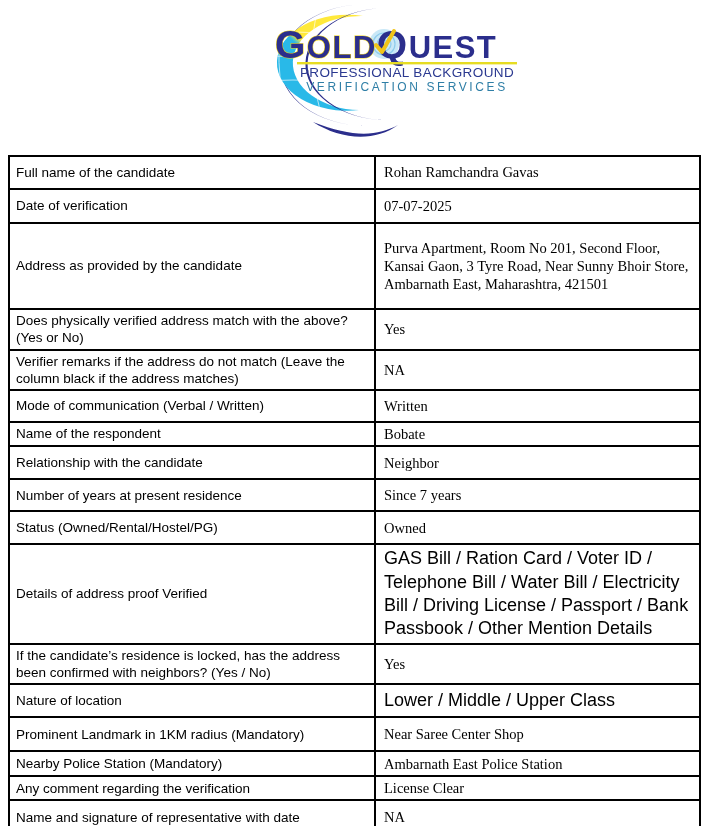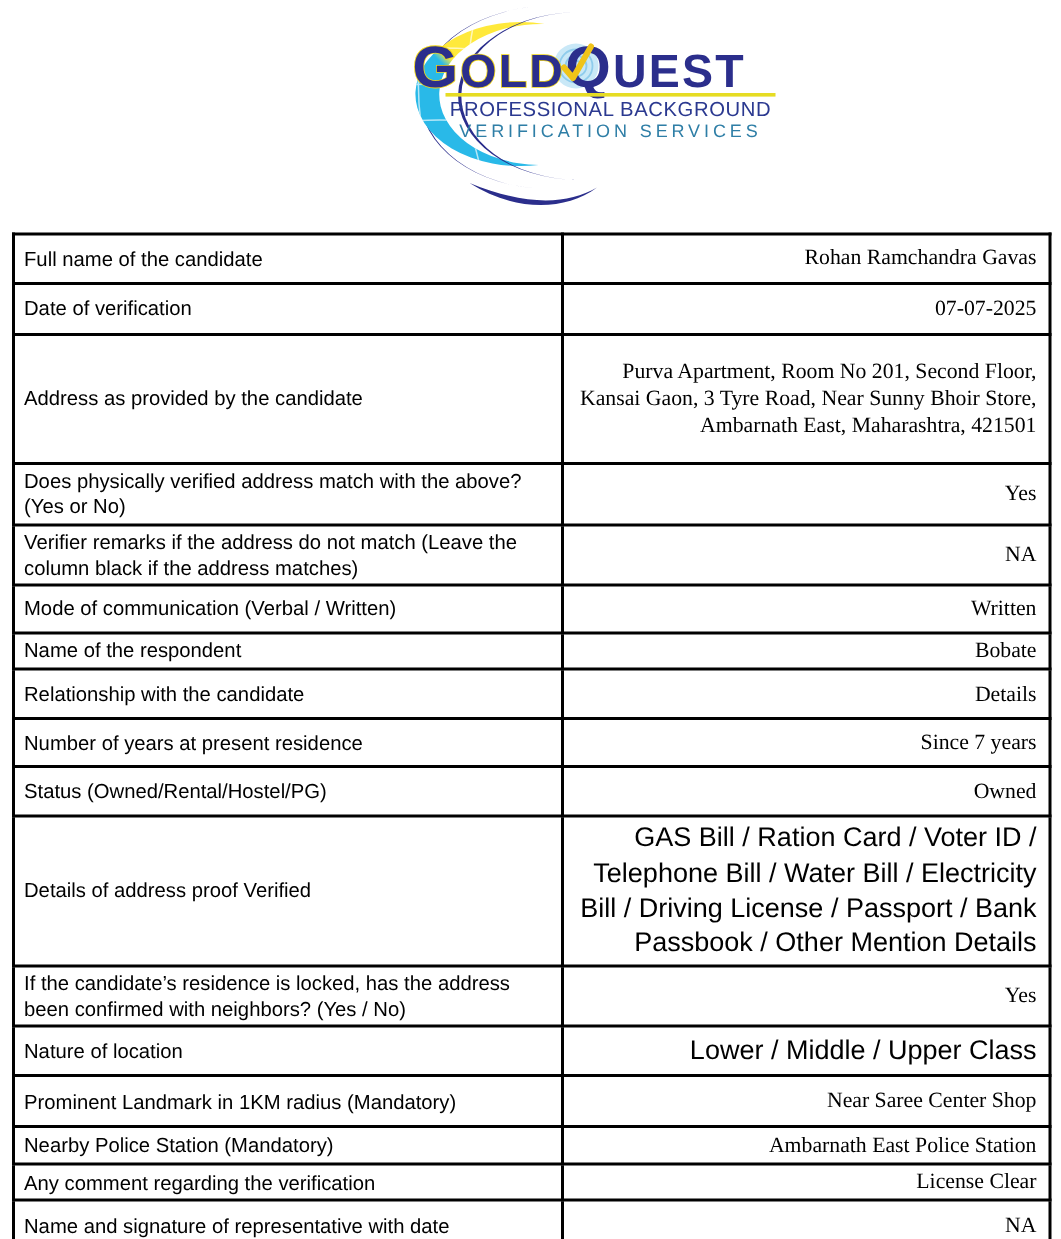--- a/index.html
+++ b/index.html
@@ -14,21 +14,21 @@
   }
   table.vtable td{
     border:2px solid #000;vertical-align:middle;overflow:hidden;
   }
   td.lbl{
     width:348px;padding:2px 10px 2px 6px;
     font-family:"Liberation Sans",sans-serif;font-size:13.5px;line-height:1.28;
     text-align:left;color:#000;
   }
   td.val{
-    padding:2px 8px;text-align:right;color:#000;
+    padding:2px 8px;text-align:left;color:#000;
     font-family:"Liberation Serif",serif;font-size:14.5px;line-height:1.25;
   }
   td.val.sans{
     font-family:"Liberation Sans",sans-serif;font-size:18px;line-height:1.3;
   }
   .brand-text{font-family:"Liberation Sans",sans-serif;font-weight:bold;}
   .subtitle{font-family:"Liberation Sans",sans-serif;}
 </style>
 </head>
 <body>
@@ -109,21 +109,21 @@
       <tr style="height: 32px;">
         <td class="lbl">Mode of communication (Verbal / Written)</td>
         <td class="val">Written</td>
       </tr>
       <tr style="height: 23px;">
         <td class="lbl">Name of the respondent</td>
         <td class="val">Bobate</td>
       </tr>
       <tr style="height: 33px;">
         <td class="lbl">Relationship with the candidate</td>
-        <td class="val">Details</td>
+        <td class="val">Neighbor</td>
       </tr>
       <tr style="height: 32px;">
         <td class="lbl">Number of years at present residence</td>
         <td class="val">Since 7 years</td>
       </tr>
       <tr style="height: 33px;">
         <td class="lbl">Status (Owned/Rental/Hostel/PG)</td>
         <td class="val">Owned</td>
       </tr>
       <tr style="height: 55px;">

